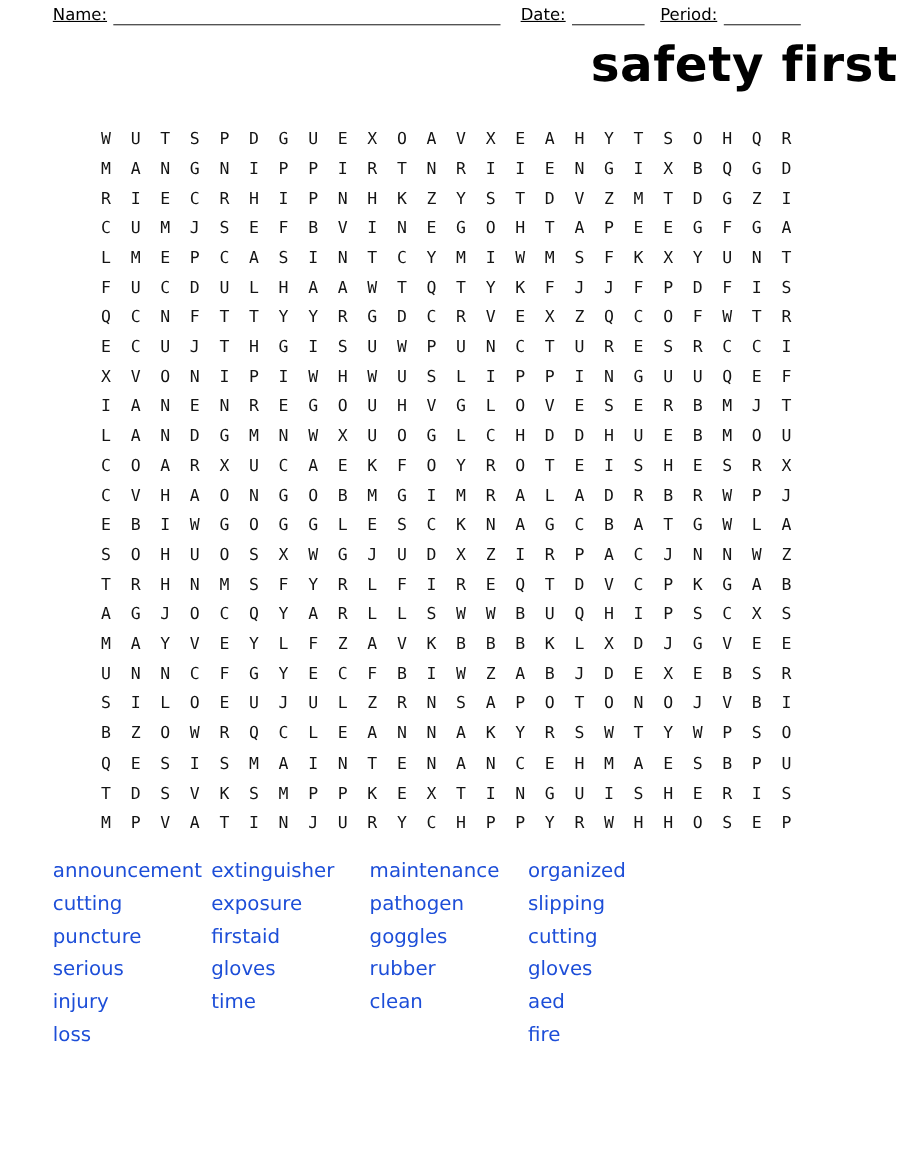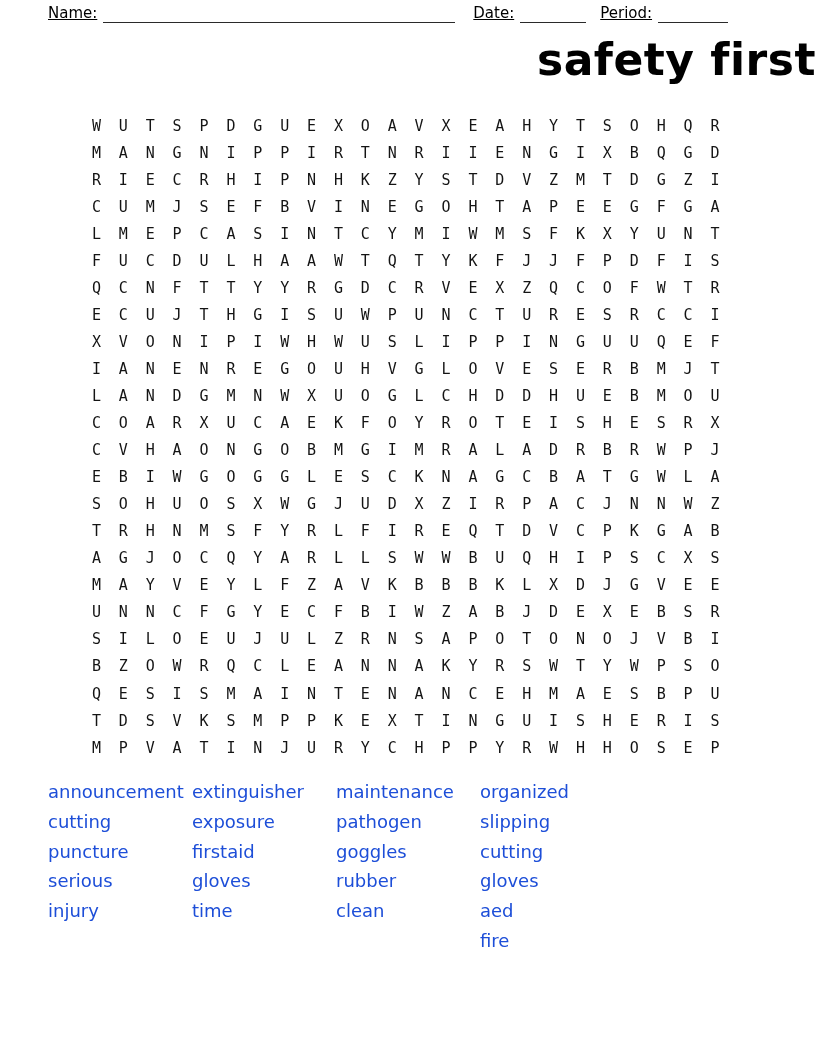--- a/index.html
+++ b/index.html
@@ -650,20 +650,21 @@
       <span class="cell">P</span>
     </div>
 
   <div class="words" id="word-list">
       <div class="word-col">
         <div class="word">announcement</div>
         <div class="word">cutting</div>
         <div class="word">puncture</div>
         <div class="word">serious</div>
         <div class="word">injury</div>
+        <div class="word">loss</div>
       </div>
       <div class="word-col">
         <div class="word">extinguisher</div>
         <div class="word">exposure</div>
         <div class="word">firstaid</div>
         <div class="word">gloves</div>
         <div class="word">time</div>
       </div>
       <div class="word-col">
         <div class="word">maintenance</div>

